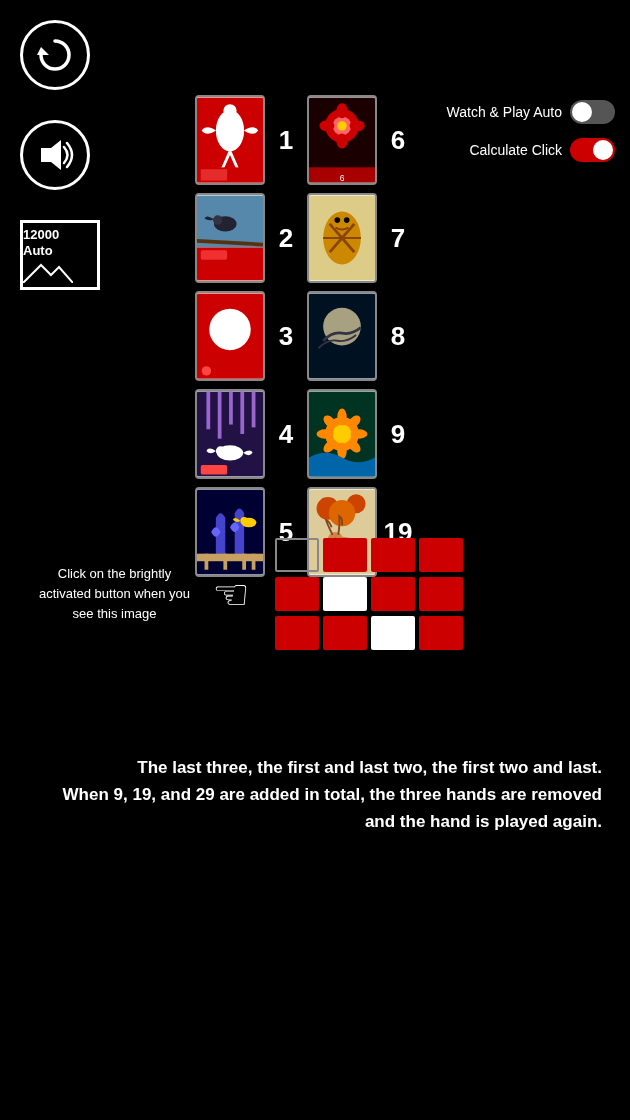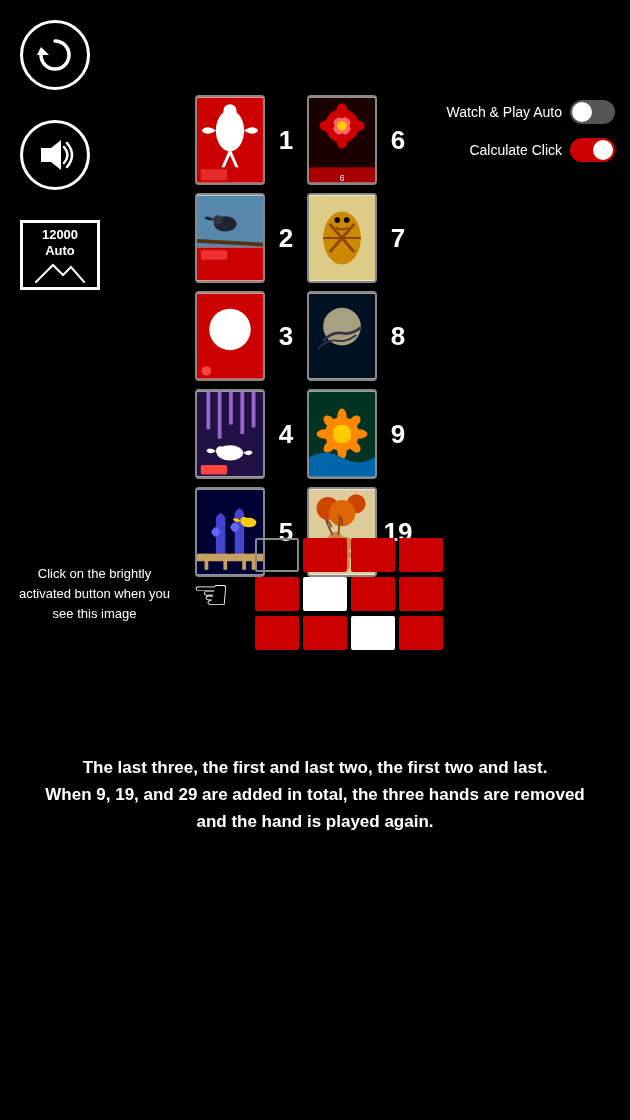--- a/index.html
+++ b/index.html
@@ -33,21 +33,21 @@
       justify-content: center;
       cursor: pointer;
     }
 
     .peaks-box {
       width: 80px;
       height: 70px;
       border: 3px solid #fff;
       display: flex;
       flex-direction: column;
-      align-items: center;
+      align-items: flex-start;
       justify-content: center;
       font-size: 13px;
       font-weight: bold;
       line-height: 1.2;
       cursor: pointer;
     }
 
     .mountain-icon {
       width: 50px;
       height: 22px;
@@ -353,21 +353,21 @@
 
         <circle cx="38" cy="60" r="2" fill="#fff" opacity="0.6"></circle>
         <circle cx="45" cy="65" r="2" fill="#fff" opacity="0.6"></circle>
       </svg>
     </div>
     <span class="card-num">19</span>
   </div>
 
 </div>
 
-<div style="position:absolute; top:528px; left:0; width:630px; display:flex; align-items:center; padding:10px 12px; gap:15px;">
+<div style="position:absolute; top:528px; left:0; width:630px; display:flex; align-items:center; padding:10px 32px; gap:15px;">
   <div style="width:165px; font-size:13px; color:#fff; line-height:1.55; text-align:center; flex-shrink:0;">
     <span>Click on the brightly activated button when you see this image</span>
   </div>
 
   <div style="font-size:42px; color:#fff; flex-shrink:0; transform:scaleX(-1);">☞</div>
 
   <div style="display:flex; flex-direction:column; gap:5px; flex-shrink:0; margin-left:10px;">
 
     <div style="display:flex; gap:4px;">
       <div style="width:44px; height:34px; border:2px solid #888; background:transparent; border-radius:2px;"></div>
@@ -385,16 +385,16 @@
 
     <div style="display:flex; gap:4px;">
       <div style="width:44px; height:34px; background:#c00; border-radius:2px;"></div>
       <div style="width:44px; height:34px; background:#c00; border-radius:2px;"></div>
       <div style="width:44px; height:34px; background:#fff; border-radius:2px;"></div>
       <div style="width:44px; height:34px; background:#c00; border-radius:2px;"></div>
     </div>
   </div>
 </div>
 
-<div style="position:absolute; top:735px; left:0; width:630px; padding:20px 28px; font-size:17px; font-weight:bold; color:#fff; text-align:center; line-height:1.58;">
+<div style="position:absolute; top:735px; left:0; width:630px; padding:20px 28px; font-size:17px; font-weight:bold; color:#fff; text-align:right; line-height:1.58;">
   <span>The last three, the first and last two, the first two and last.</span><br>
   <span>When 9, 19, and 29 are added in total, the three hands are removed and the hand is played again.</span><br>
 </div>
 
 </body></html>

